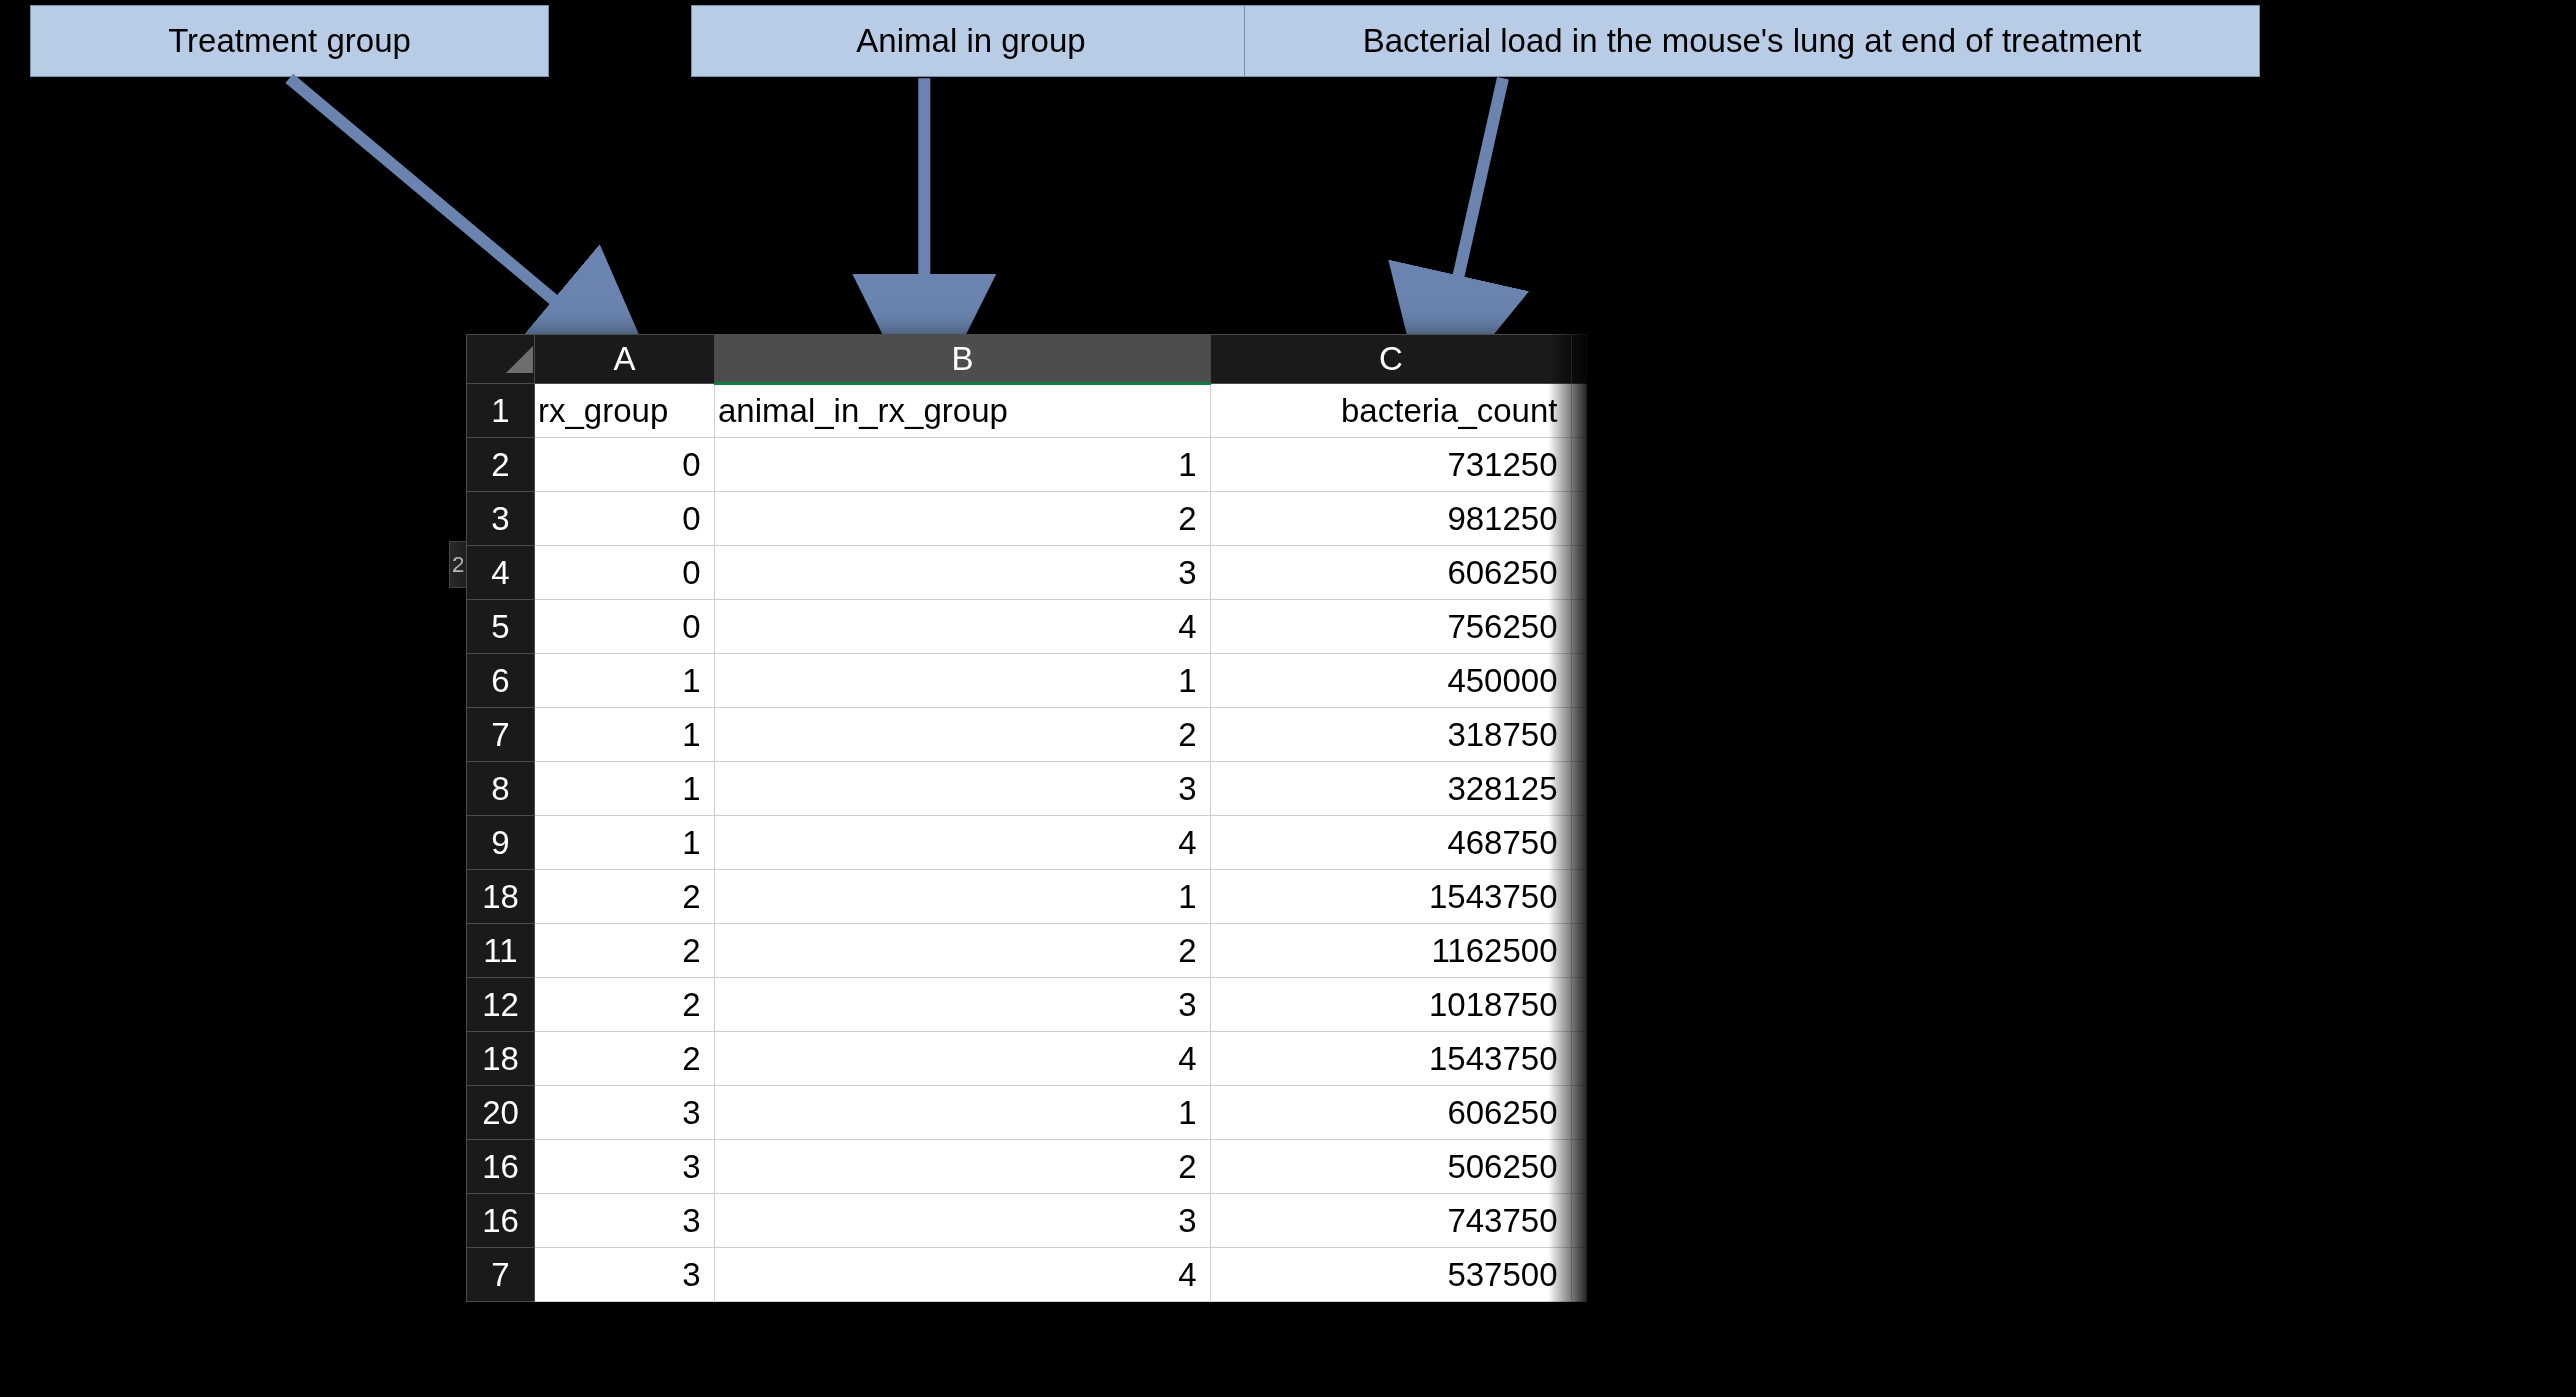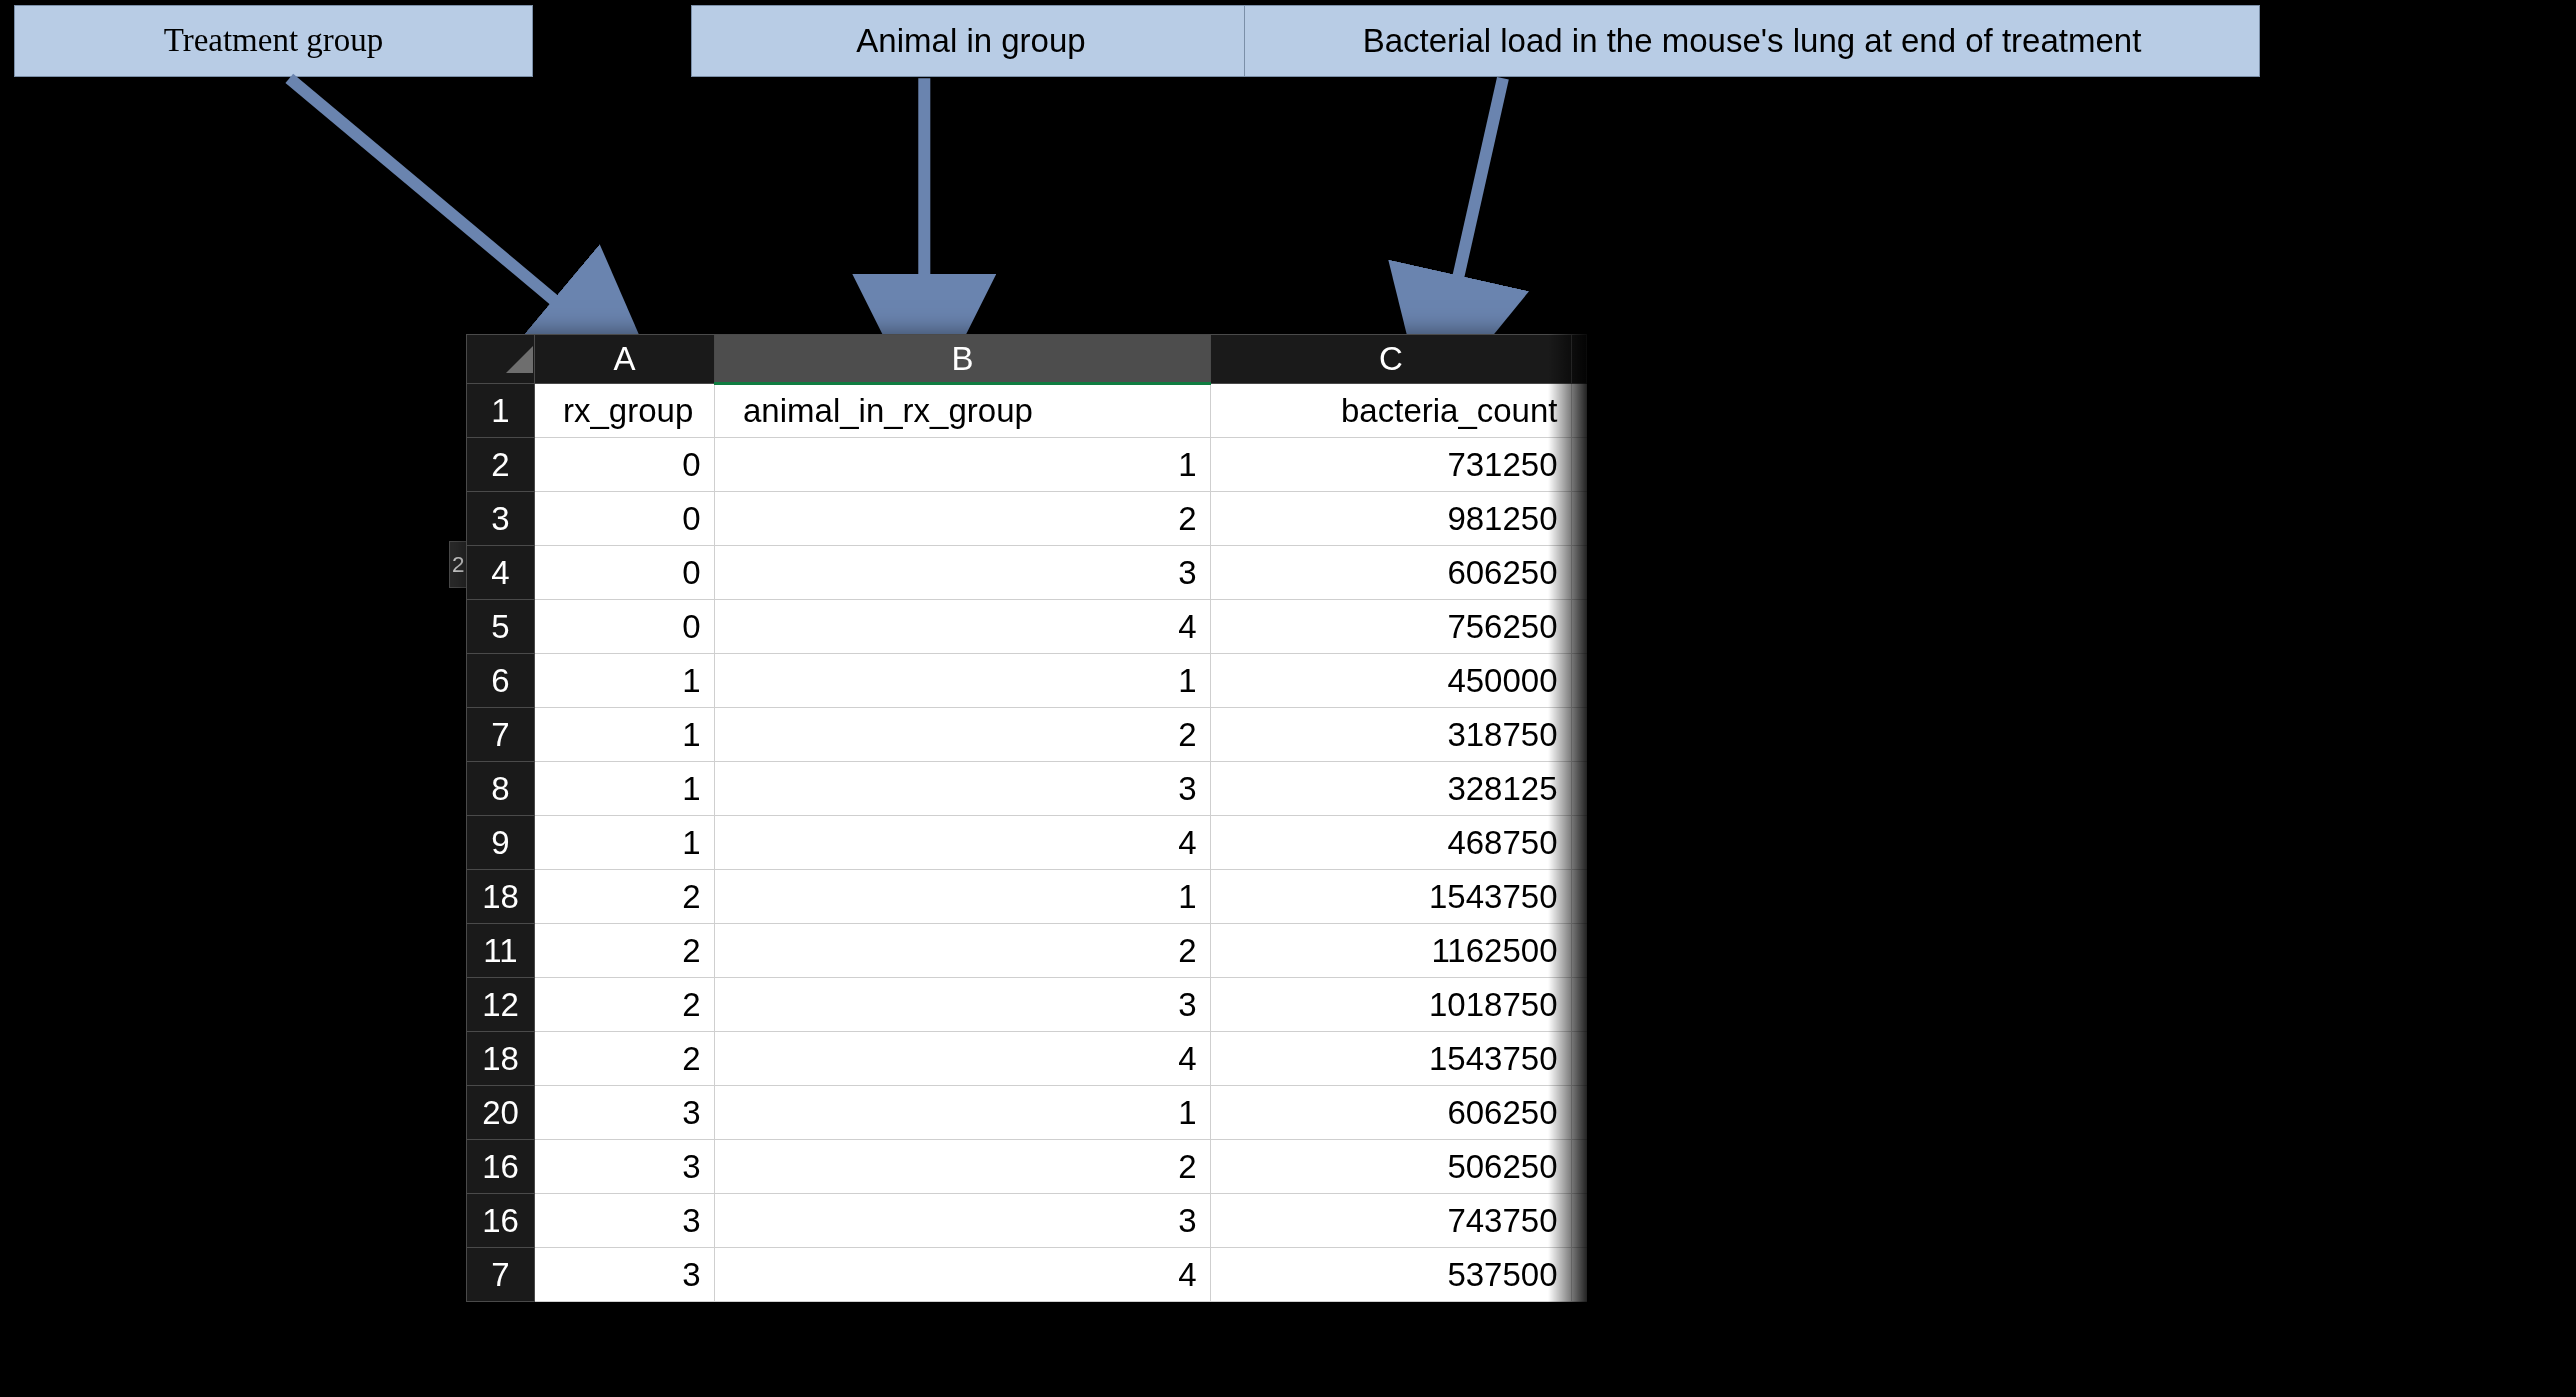--- a/index.html
+++ b/index.html
@@ -87,21 +87,21 @@
     text-align: center;
   }
   td.cell {
     background: #ffffff;
     border: 0.8px solid #cfcfcf;
     padding: 3px 13.5px 3px 7.5px;
     text-align: right;
     height: 54px;
     box-sizing: border-box;
   }
-  td.cell.left { text-align: left; padding-left: 28px; }
+  td.cell.left { text-align: left; padding-left: 3px; }
   td.cell.empty { background: #ffffff; }
 
   col.colA { width: 180px; }
   col.colB { width: 496px; }
   col.colC { width: 361px; }
   col.colD { width: 15px; }
   td.gutter {
     background:#ffffff;
     border-top:0.8px solid #cfcfcf;
     border-bottom:0.8px solid #cfcfcf;
@@ -135,21 +135,21 @@
     position:absolute;
     pointer-events:none;
     background: linear-gradient(to bottom, rgba(0,0,0,0) 0%, #000 100%);
   }
 </style>
 </head>
 <body>
 
 <div class="stage">
 
-  <div class="callout" style="left:14px; top:4.5px; width:519px; height:72px;font-family:Liberation Serif, serif;">
+  <div class="callout" style="left:30px; top:4.5px; width:519px; height:72px;">
     <span>Treatment group</span>
   </div>
 
   <div class="callout" style="left:691px; top:4.5px; width:560px; height:72px;">
     <span>Animal in group</span>
   </div>
 
   <div class="callout" style="left:1244px; top:4.5px; width:1016px; height:72px;">
     <span>Bacterial load in the mouse's lung at end of treatment</span>
   </div>

